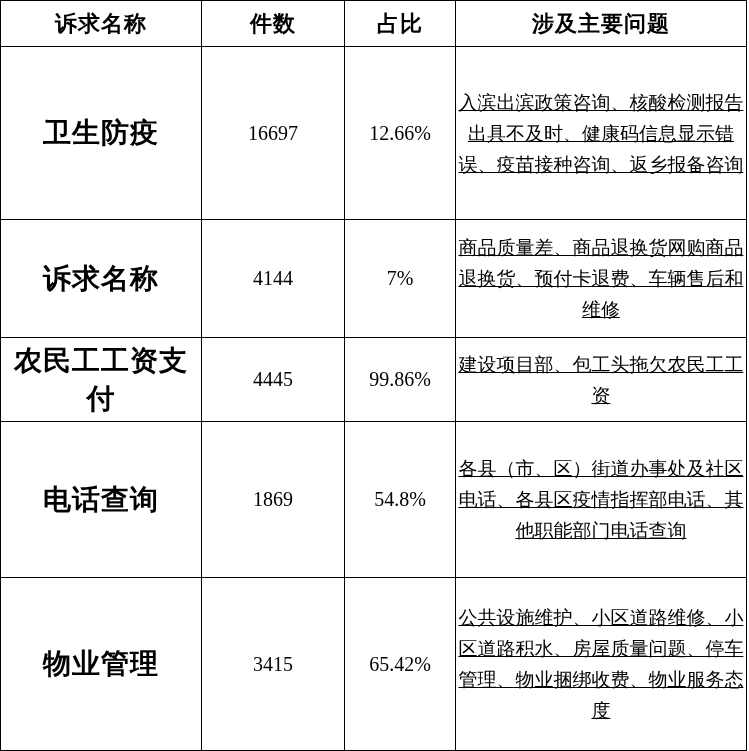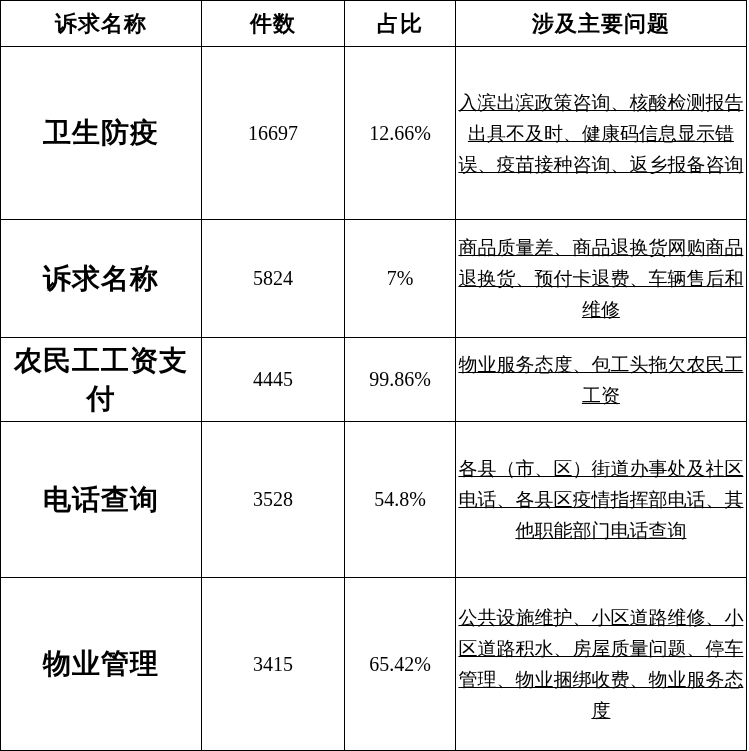--- a/index.html
+++ b/index.html
@@ -82,37 +82,37 @@
     <tr style="height:173px;">
       <td class="cell-name">卫生防疫</td>
       <td class="cell-count">16697</td>
       <td class="cell-pct">12.66%</td>
       <td class="cell-issues">
           <span class="issues-text">入滨出滨政策咨询、核酸检测报告出具不及时、健康码信息显示错误、疫苗接种咨询、返乡报备咨询</span>
         </td>
     </tr>
     <tr style="height:118px;">
       <td class="cell-name">诉求名称</td>
-      <td class="cell-count">5824</td>
+      <td class="cell-count">4144</td>
       <td class="cell-pct">7%</td>
       <td class="cell-issues">
           <span class="issues-text">商品质量差、商品退换货网购商品退换货、预付卡退费、车辆售后和维修</span>
         </td>
     </tr>
     <tr style="height:84px;">
       <td class="cell-name">农民工工资支付</td>
       <td class="cell-count">4445</td>
       <td class="cell-pct">99.86%</td>
       <td class="cell-issues">
-          <span class="issues-text">物业服务态度、包工头拖欠农民工工资</span>
+          <span class="issues-text">建设项目部、包工头拖欠农民工工资</span>
         </td>
     </tr>
     <tr style="height:156px;">
       <td class="cell-name">电话查询</td>
-      <td class="cell-count">3528</td>
+      <td class="cell-count">1869</td>
       <td class="cell-pct">54.8%</td>
       <td class="cell-issues">
           <span class="issues-text">各县（市、区）街道办事处及社区电话、各县区疫情指挥部电话、其他职能部门电话查询</span>
         </td>
     </tr>
     <tr style="height:173px;">
       <td class="cell-name">物业管理</td>
       <td class="cell-count">3415</td>
       <td class="cell-pct">65.42%</td>
       <td class="cell-issues">

